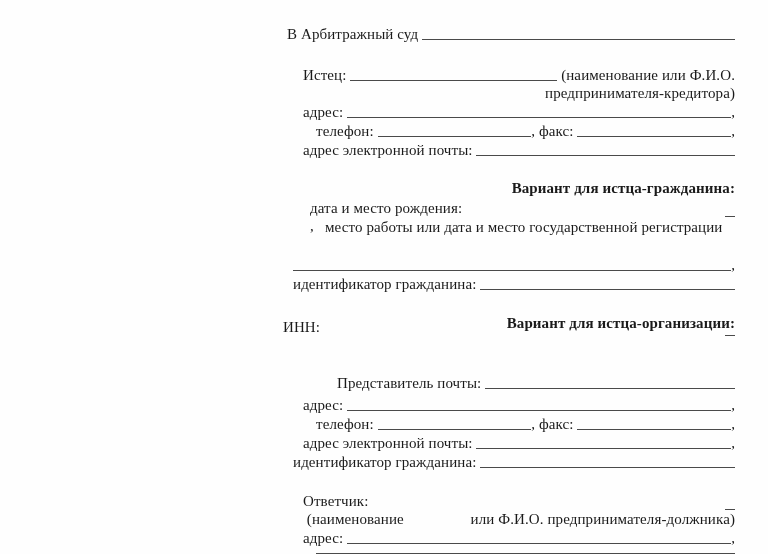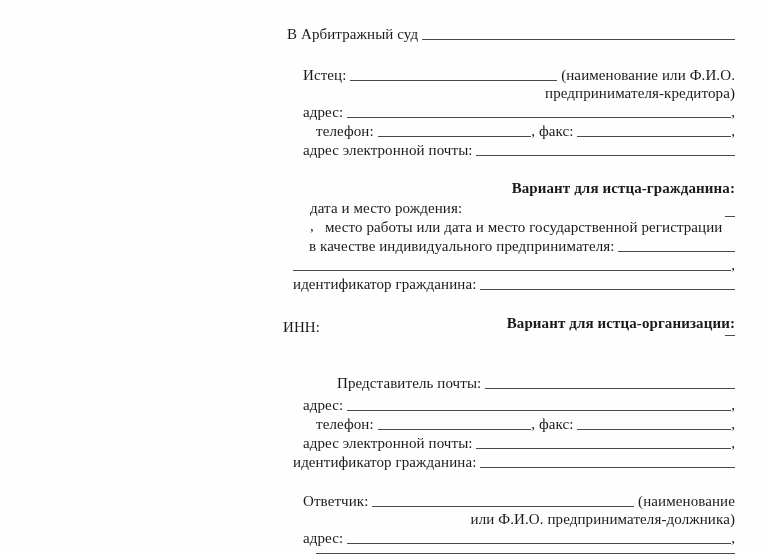--- a/index.html
+++ b/index.html
@@ -110,24 +110,20 @@
   <div class="line" style="left:310px; top:201px; width:425px;flex-direction:column;">
     <span class="lbl">дата и место рождения: </span>
     <span class="rule"></span>
     <span class="tail">,</span>
   </div>
 
   <div class="line" style="left:325px; top:220px; width:413px;">
     <span class="lbl">место работы или дата и место государственной регистрации</span>
   </div>
 
-  <div class="line" style="left:309px; top:239px; width:426px;">
-    <span class="lbl">в качестве индивидуального предпринимателя: </span>
-    <span class="rule"></span>
-  </div>
 
   <div class="line" style="left:293px; top:258px; width:442px;">
     <span class="rule"></span>
     <span class="tail">,</span>
   </div>
 
   <div class="line" style="left:293px; top:277px; width:442px;">
     <span class="lbl">идентификатор гражданина: </span>
     <span class="rule"></span>
   </div>
@@ -164,21 +160,21 @@
     <span class="lbl">адрес электронной почты: </span>
     <span class="rule"></span>
     <span class="tail">,</span>
   </div>
 
   <div class="line" style="left:293px; top:455px; width:442px;">
     <span class="lbl">идентификатор гражданина: </span>
     <span class="rule"></span>
   </div>
 
-  <div class="line" style="left:303px; top:494px; width:432px;">
+  <div class="line" style="left:303px; top:494px; width:432px;flex-direction:column;">
     <span class="lbl">Ответчик: </span>
     <span class="rule"></span>
     <span class="tail"> (наименование</span>
   </div>
 
   <div class="line right" style="left:303px; top:512px; width:432px;">
     <span class="lbl">или Ф.И.О. предпринимателя-должника)</span>
   </div>
 
   <div class="line" style="left:303px; top:531px; width:432px;">

